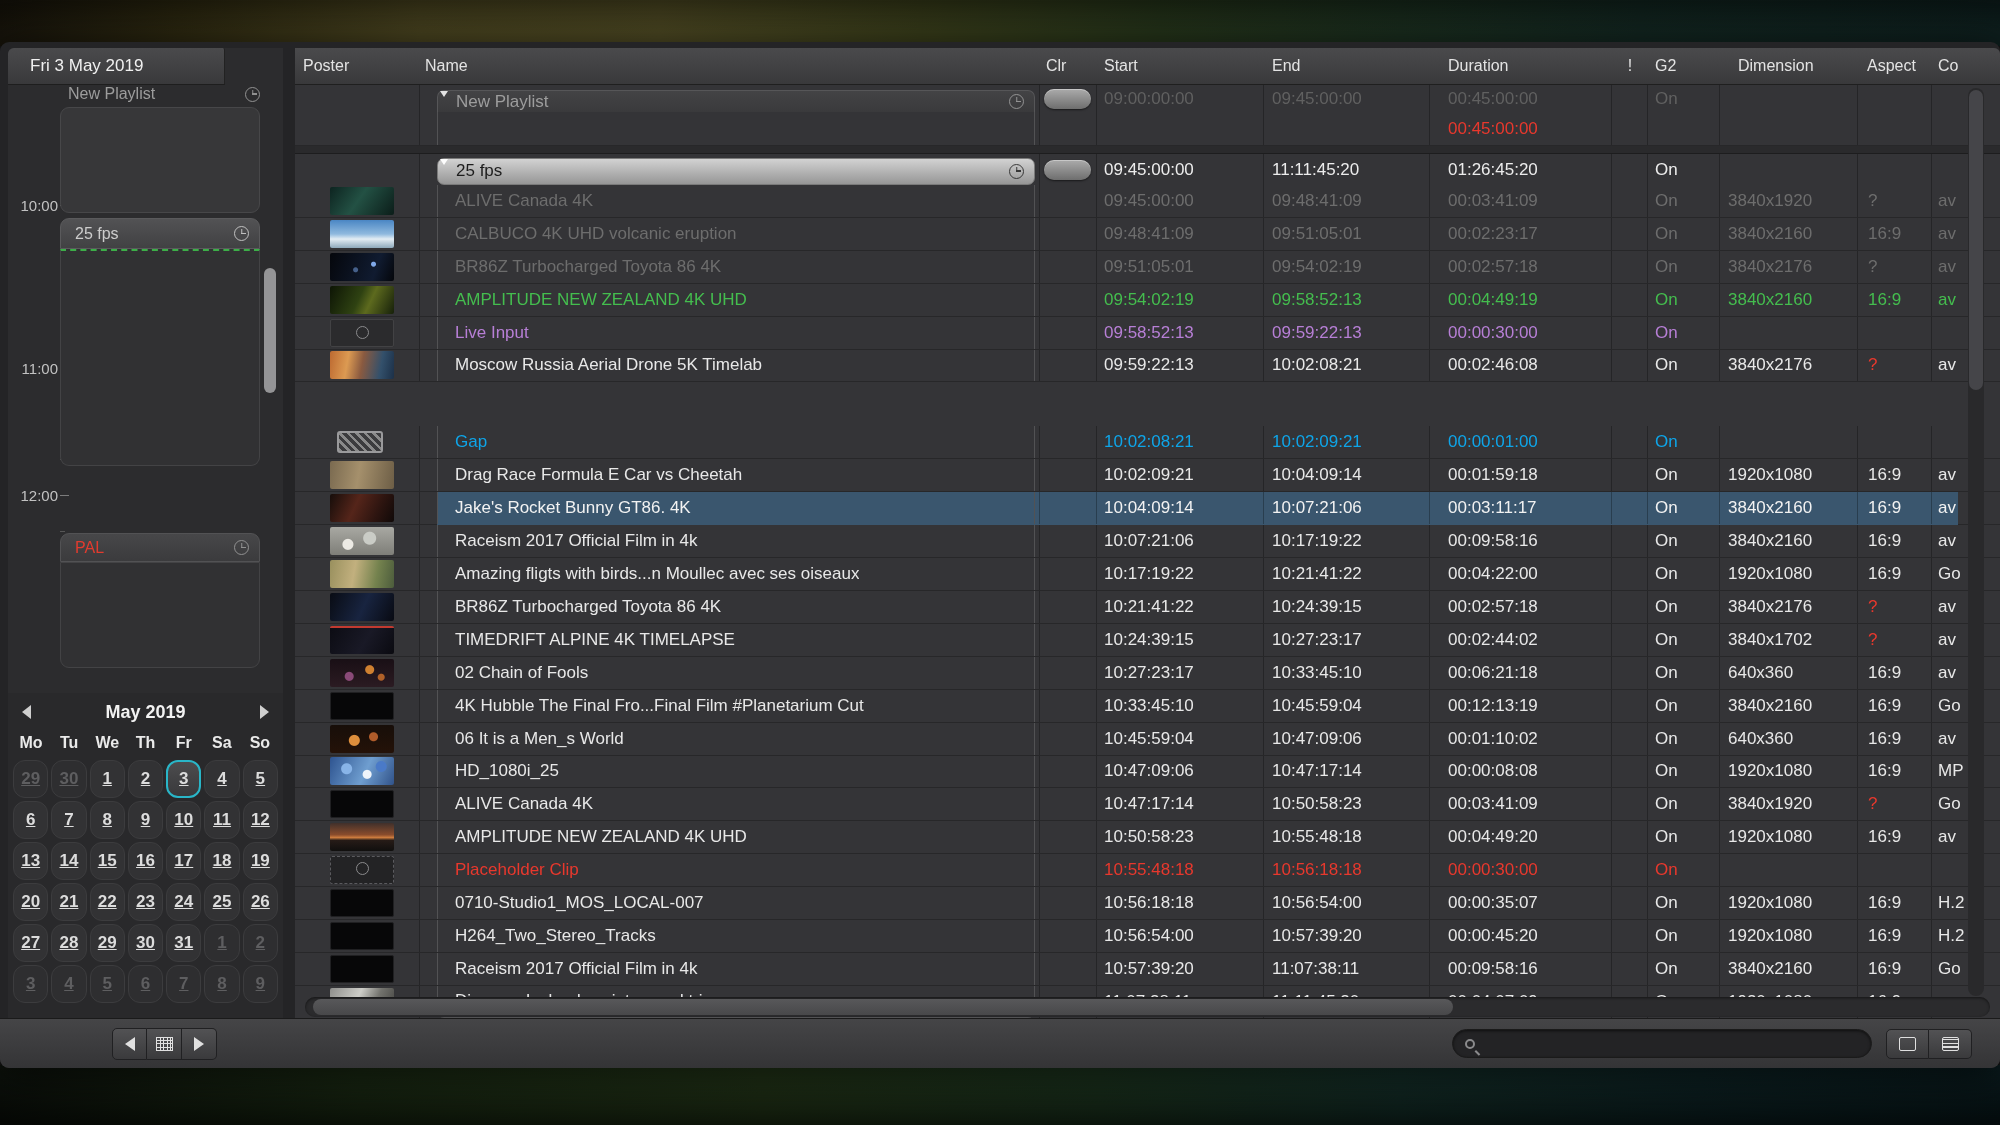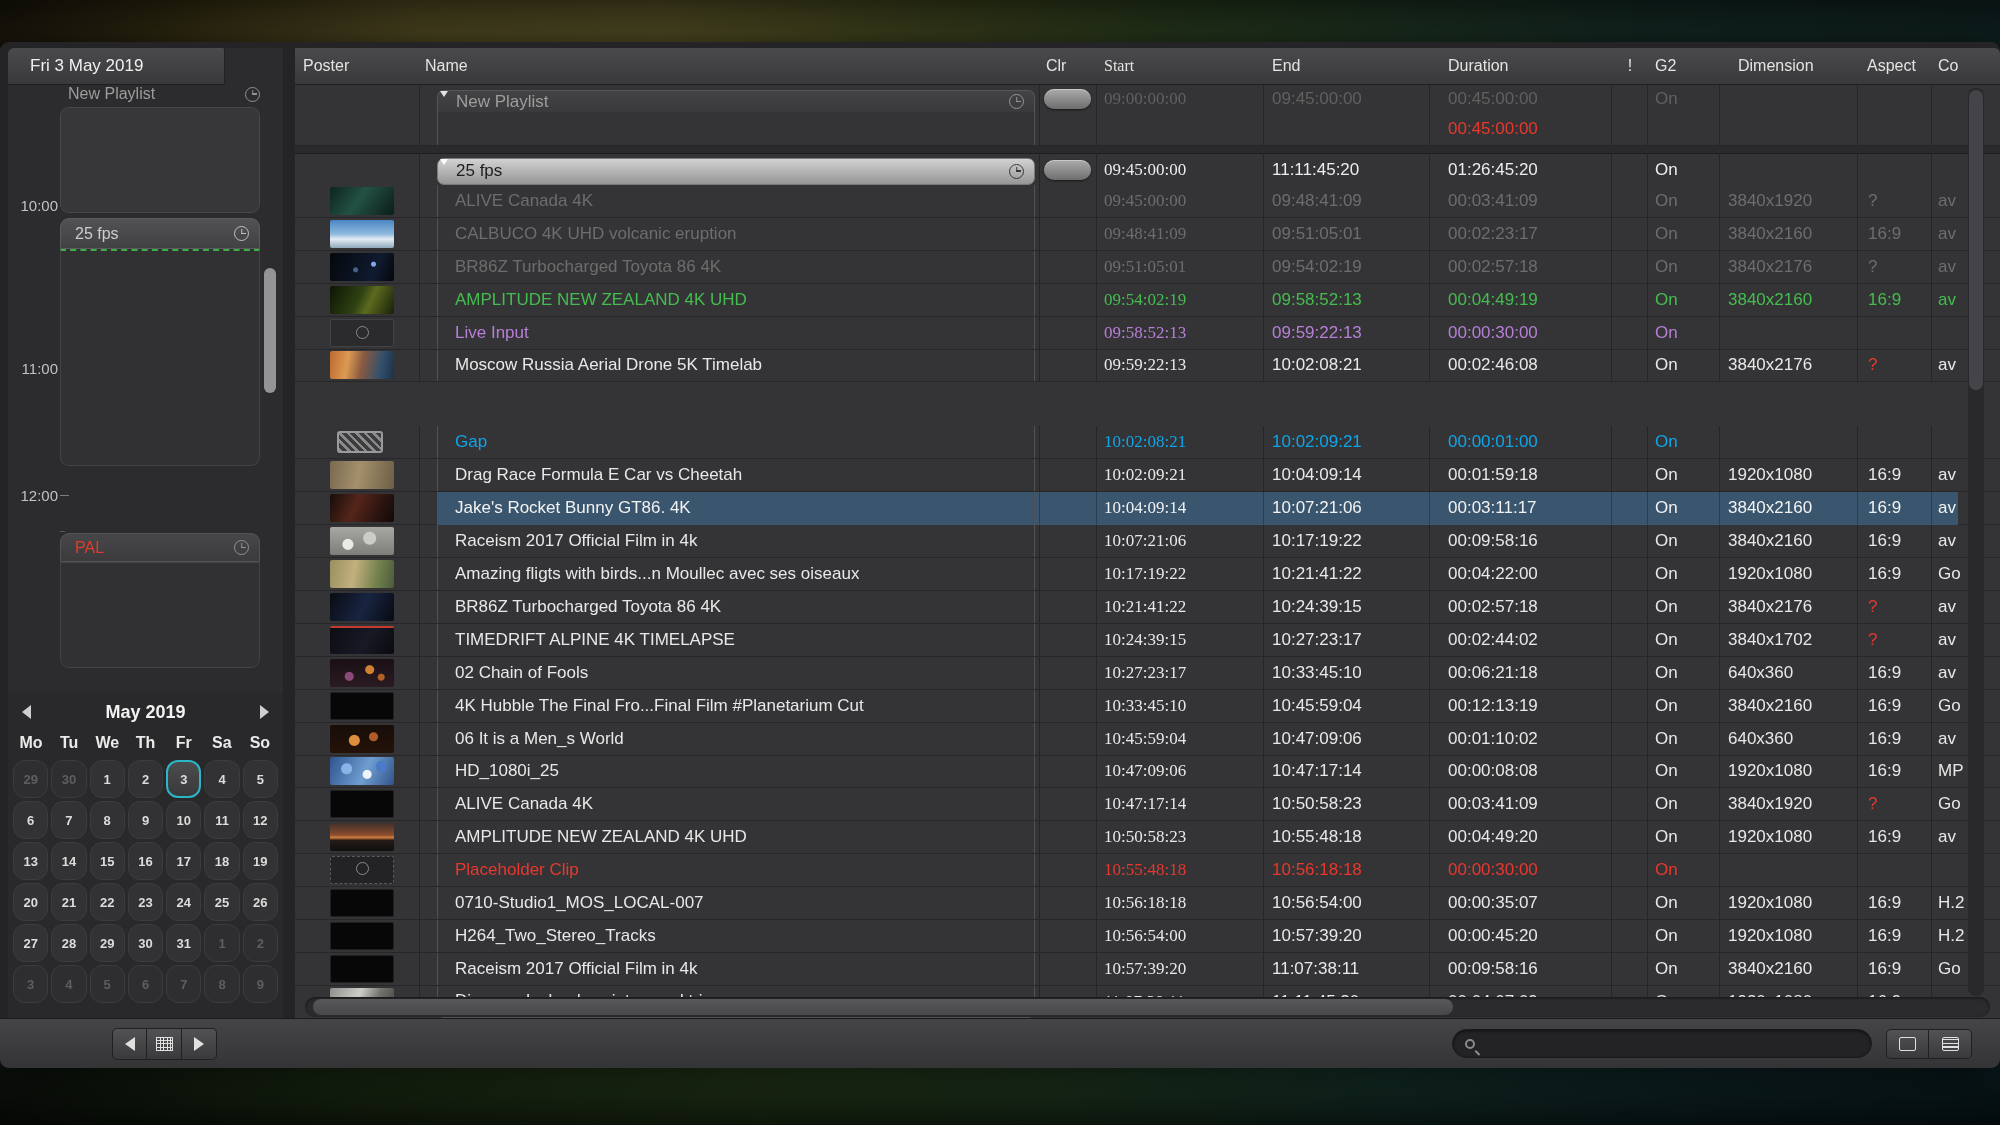--- a/index.html
+++ b/index.html
@@ -54,37 +54,37 @@
   .calendar { position:absolute; left:0; top:645px; width:275px; height:325px; background:#29292b; }
   .cal-nav { height:38px; display:flex; align-items:center; padding:0 14px; }
   .cal-title { flex:1; text-align:center; color:#f2f2f2; font-size:18px; font-weight:bold; }
   .arr { width:0; height:0; border-top:7px solid transparent; border-bottom:7px solid transparent; cursor:default; }
   .arr-left  { border-right:9px solid #cfcfcf; }
   .arr-right { border-left:9px solid #cfcfcf; }
   .cal-weekdays { display:grid; grid-template-columns:repeat(7,1fr); padding:0 4px; height:26px; }
   .cal-weekdays div { text-align:center; color:#eaeaea; font-weight:bold; font-size:16px; line-height:24px; }
   .cal-grid { display:grid; grid-template-columns:repeat(7,1fr); grid-auto-rows:38px; gap:3px; padding:3px 5px 6px 5px; }
   .cal-cell { background:#323234; border:1px solid #3c3c3e; border-radius:12px; color:#dcdcdc;
-    font-size:13px; font-weight:bold; display:flex; align-items:center; justify-content:center; }
+    font-size:17px; font-weight:bold; display:flex; align-items:center; justify-content:center;text-decoration:underline; }
   .cal-cell.out { color:#5e5e60; background:#2e2e30; }
   .cal-cell.sel { border:2px solid #29b6c8; background:linear-gradient(#4c4c4e,#39393b); }
 
   
   .table { position:absolute; left:295px; top:6px; width:1705px; height:970px; background:#303032; border-radius:0 6px 0 0; overflow:hidden; }
   .thead { display:flex; height:37px; background:linear-gradient(#4a4a4c,#39393b); border-bottom:1px solid #1f1f1f;
     color:#e3e3e3; font-size:16px; align-items:center; }
   .thead > div { padding-left:8px; white-space:nowrap; overflow:hidden; }
   .h-name { padding-left:5px !important; } .h-clr{ padding-left:6px !important; }
   .h-start{ padding-left:7px !important; } .h-end{ padding-left:8px !important; }
   .h-dur  { padding-left:18px !important; } .h-warn { text-align:center; padding-left:0 !important; }
   .h-g2 { padding-left:7px !important; } .h-dim { padding-left:18px !important; }
   .h-aspect { padding-left:9px !important; } .h-codec { padding-left:6px !important; }
 
   .c-poster{ width:125px; flex:none; } .c-name{ width:620px; flex:none; } .c-clr{ width:57px; flex:none; }
-  .c-start{ width:167px; flex:none;font-family:Liberation Serif, serif; } .c-end{ width:166px; flex:none; } .c-dur{ width:182px; flex:none; }
+  .c-start{ width:167px; flex:none; } .c-end{ width:166px; flex:none; } .c-dur{ width:182px; flex:none; }
   .c-warn{ width:36px; flex:none; } .c-g2{ width:72px; flex:none; } .c-dim{ width:138px; flex:none; }
   .c-aspect{ width:74px; flex:none; } .c-codec{ flex:1; min-width:0; }
 
   .tbody { position:relative; background:#343437; }
   .row { display:flex; height:32.92px; border-bottom:1px solid rgba(0,0,0,.25); position:relative; font-size:17px; color:#e8e8e8; }
   .row > div { position:relative; border-right:1px solid rgba(0,0,0,.28); display:flex; align-items:center; }
   .row > div:last-child { border-right:none; }
   .cell-tc { padding-left:7px; } .c-end.cell-tc { padding-left:8px; } .c-dur.cell-tc { padding-left:18px; }
   .c-g2 { padding-left:7px; } .c-dim { padding-left:8px; } .c-aspect { padding-left:10px; } .c-codec { padding-left:6px; overflow:hidden; white-space:nowrap; }
 

